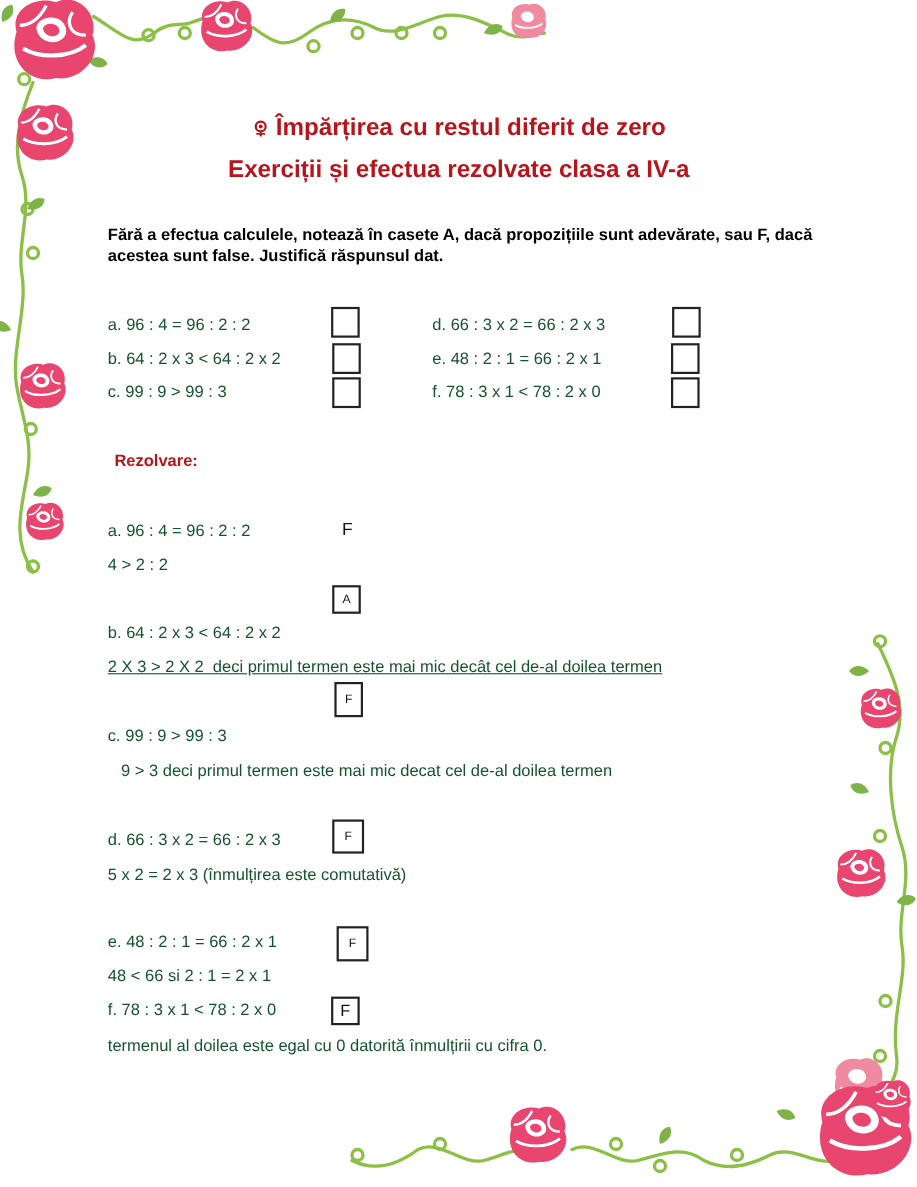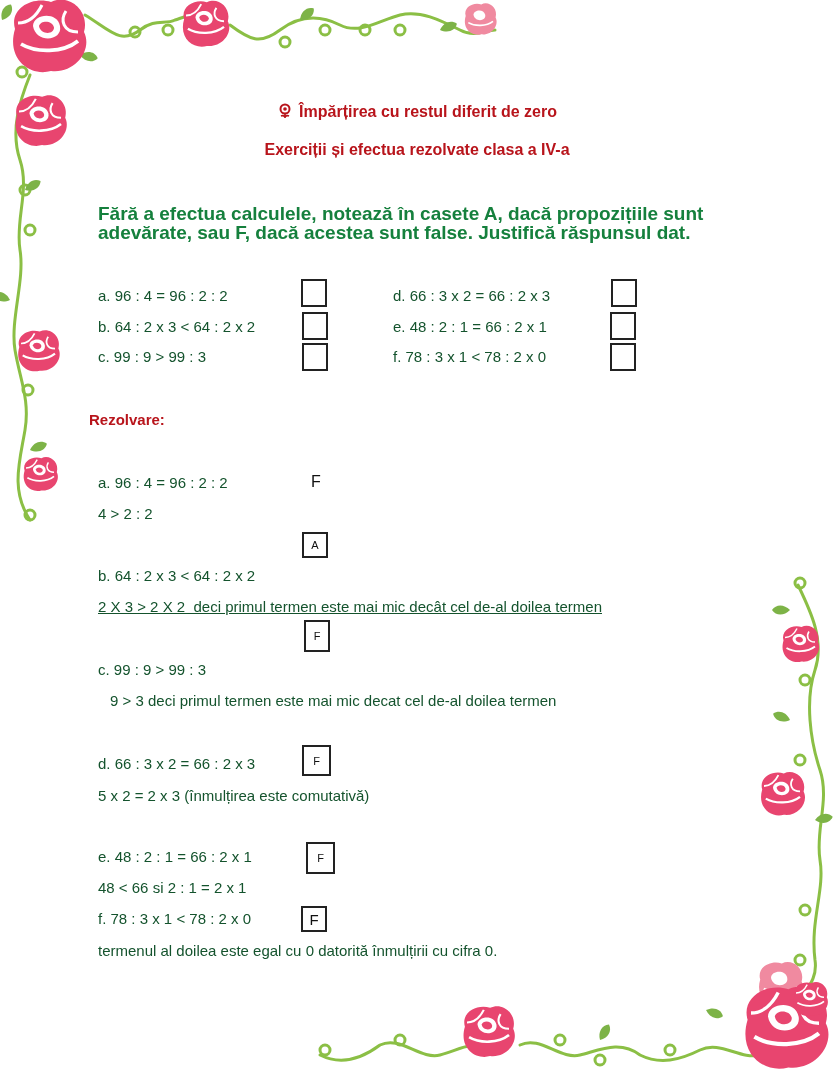--- a/index.html
+++ b/index.html
@@ -1,31 +1,31 @@
 <!DOCTYPE html>
 <html><head>
 <meta charset="utf-8">
 <style>
   html, body { margin: 0; padding: 0; background: #ffffff; }
   body { width: 834px; height: 1079px; position: relative; overflow: hidden;
          font-family: "Liberation Sans", sans-serif; color: #111; }
   .deco { position: absolute; left: 0; top: 0; width: 834px; height: 1079px; pointer-events: none; }
   .title { position: absolute; left: 0; width: 834px; text-align: center;
-           font-family: "Liberation Sans", sans-serif; font-weight: bold; color: #b8141b; font-size: 16px; }
+           font-family: "Liberation Sans", sans-serif; font-weight: bold; color: #b8141b; font-size: 22px; }
   .t1 { top: 103px; }
   .t2 { top: 141px; }
   .t1 .flower { display: inline-block; width: 16px; height: 16px; vertical-align: -2px; margin-right: 6px; }
-  .instr { position: absolute; left: 98px; top: 204px; width: 660px; color: #15803d;
-           font-weight: bold; font-size: 19px; line-height: 19px; }
+  .instr { position: absolute; left: 98px; top: 204px; width: 660px; color: #000000;
+           font-weight: bold; font-size: 15px; line-height: 19px; }
   .line { position: absolute; font-size: 15px; white-space: nowrap; color: #14532d; }
   .box { position: absolute; border: 2px solid #222; box-sizing: border-box; background: #fff; }
   .box.big { width: 26px; height: 28px; }
   .box.small { width: 26px; height: 26px; font-size: 11px; display: flex; align-items: center; justify-content: center; }
   .box.f17 { font-size: 15px; }
-  .heading-red { position: absolute; left: 89px; top: 411px; color: #b8141b; font-weight: bold; font-size: 15px; }
+  .heading-red { position: absolute; left: 104px; top: 411px; color: #b8141b; font-weight: bold; font-size: 15px; }
   .mark { position: absolute; font-size: 16px; }
 </style>
 </head>
 <body>
 
 <svg class="deco" viewBox="0 0 834 1079" xmlns="http://www.w3.org/2000/svg">
   <defs>
     <g id="rose">
       <path d="M-22,-6 C-26,-20 -10,-28 2,-24 C14,-30 28,-18 24,-4 C30,8 18,24 2,22 C-12,26 -28,14 -22,-6 Z" fill="#e8456f"></path>
       <path d="M-10,-8 C-10,-16 6,-18 8,-8 C10,2 -8,4 -10,-8 Z" fill="#fff"></path>

